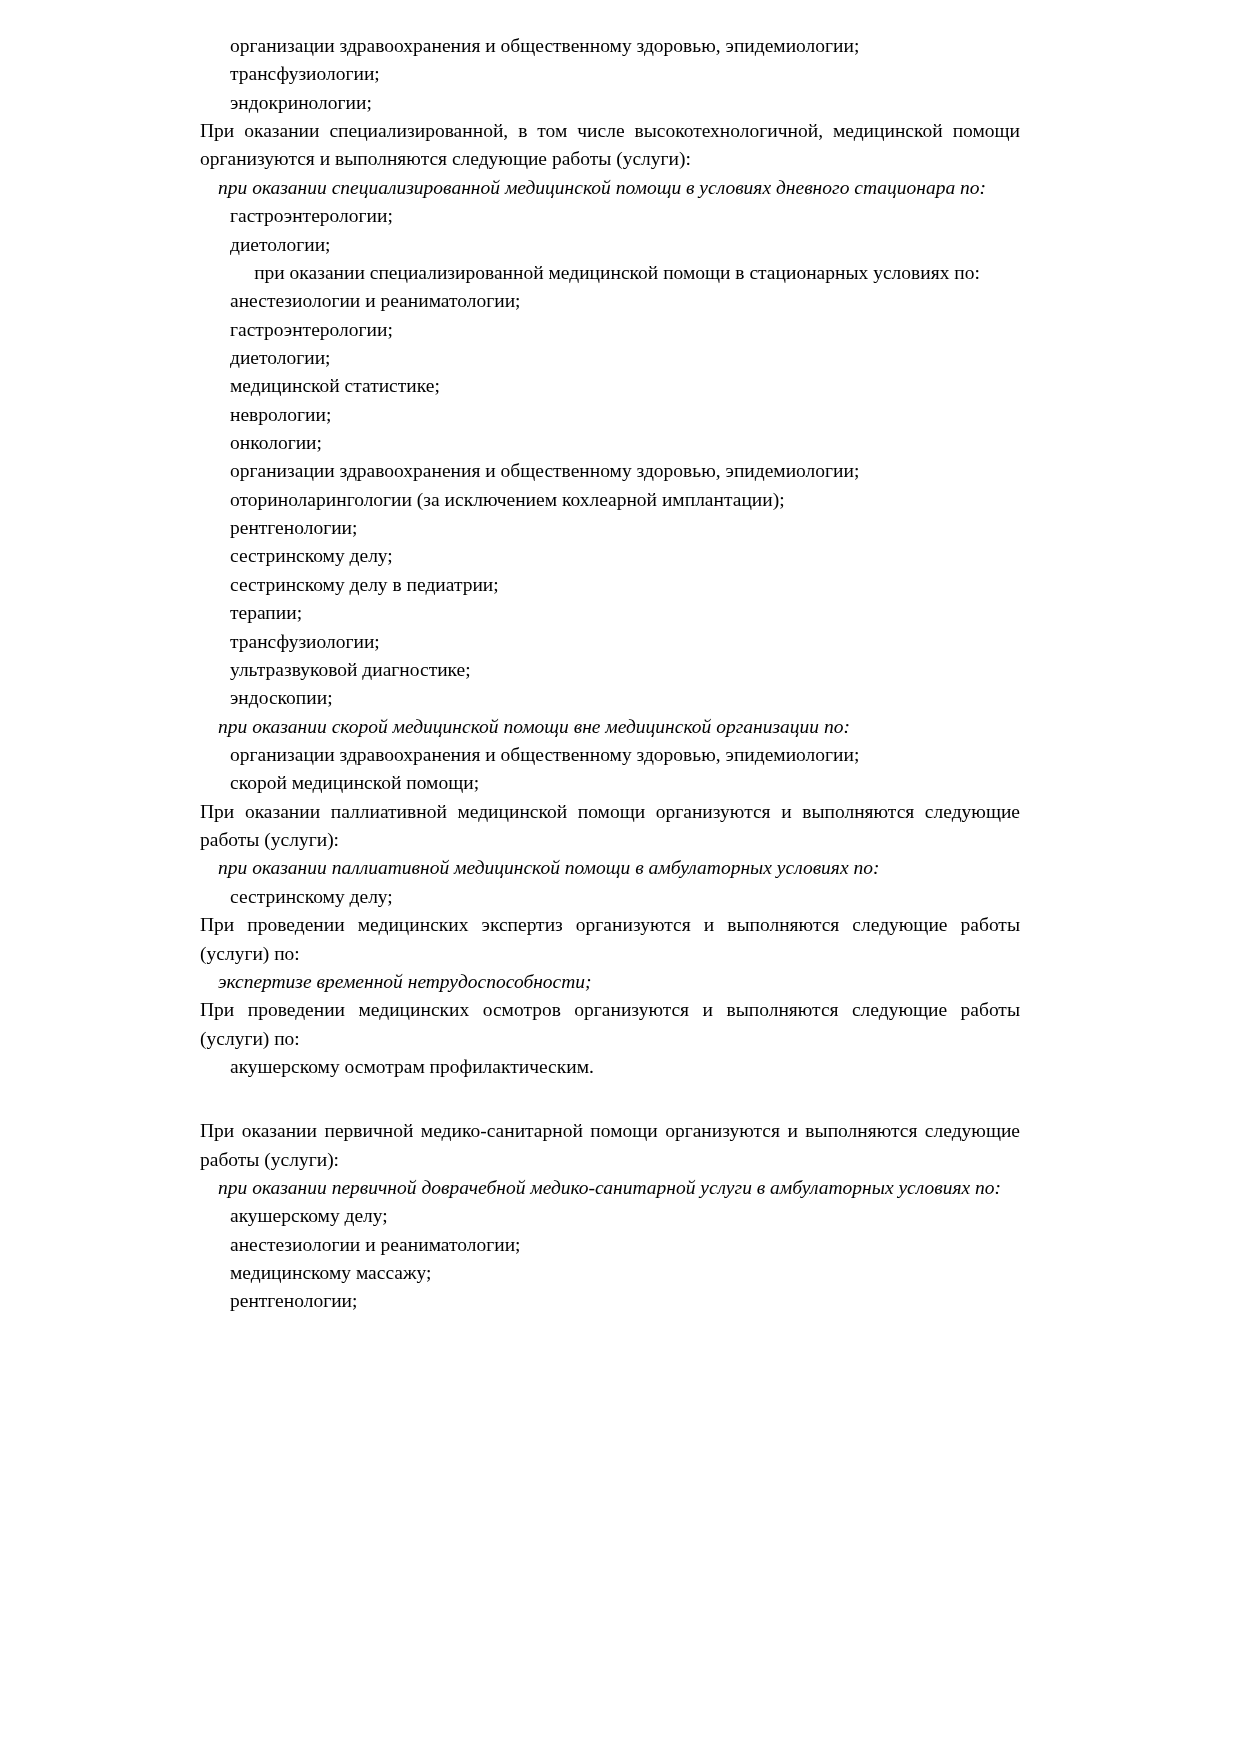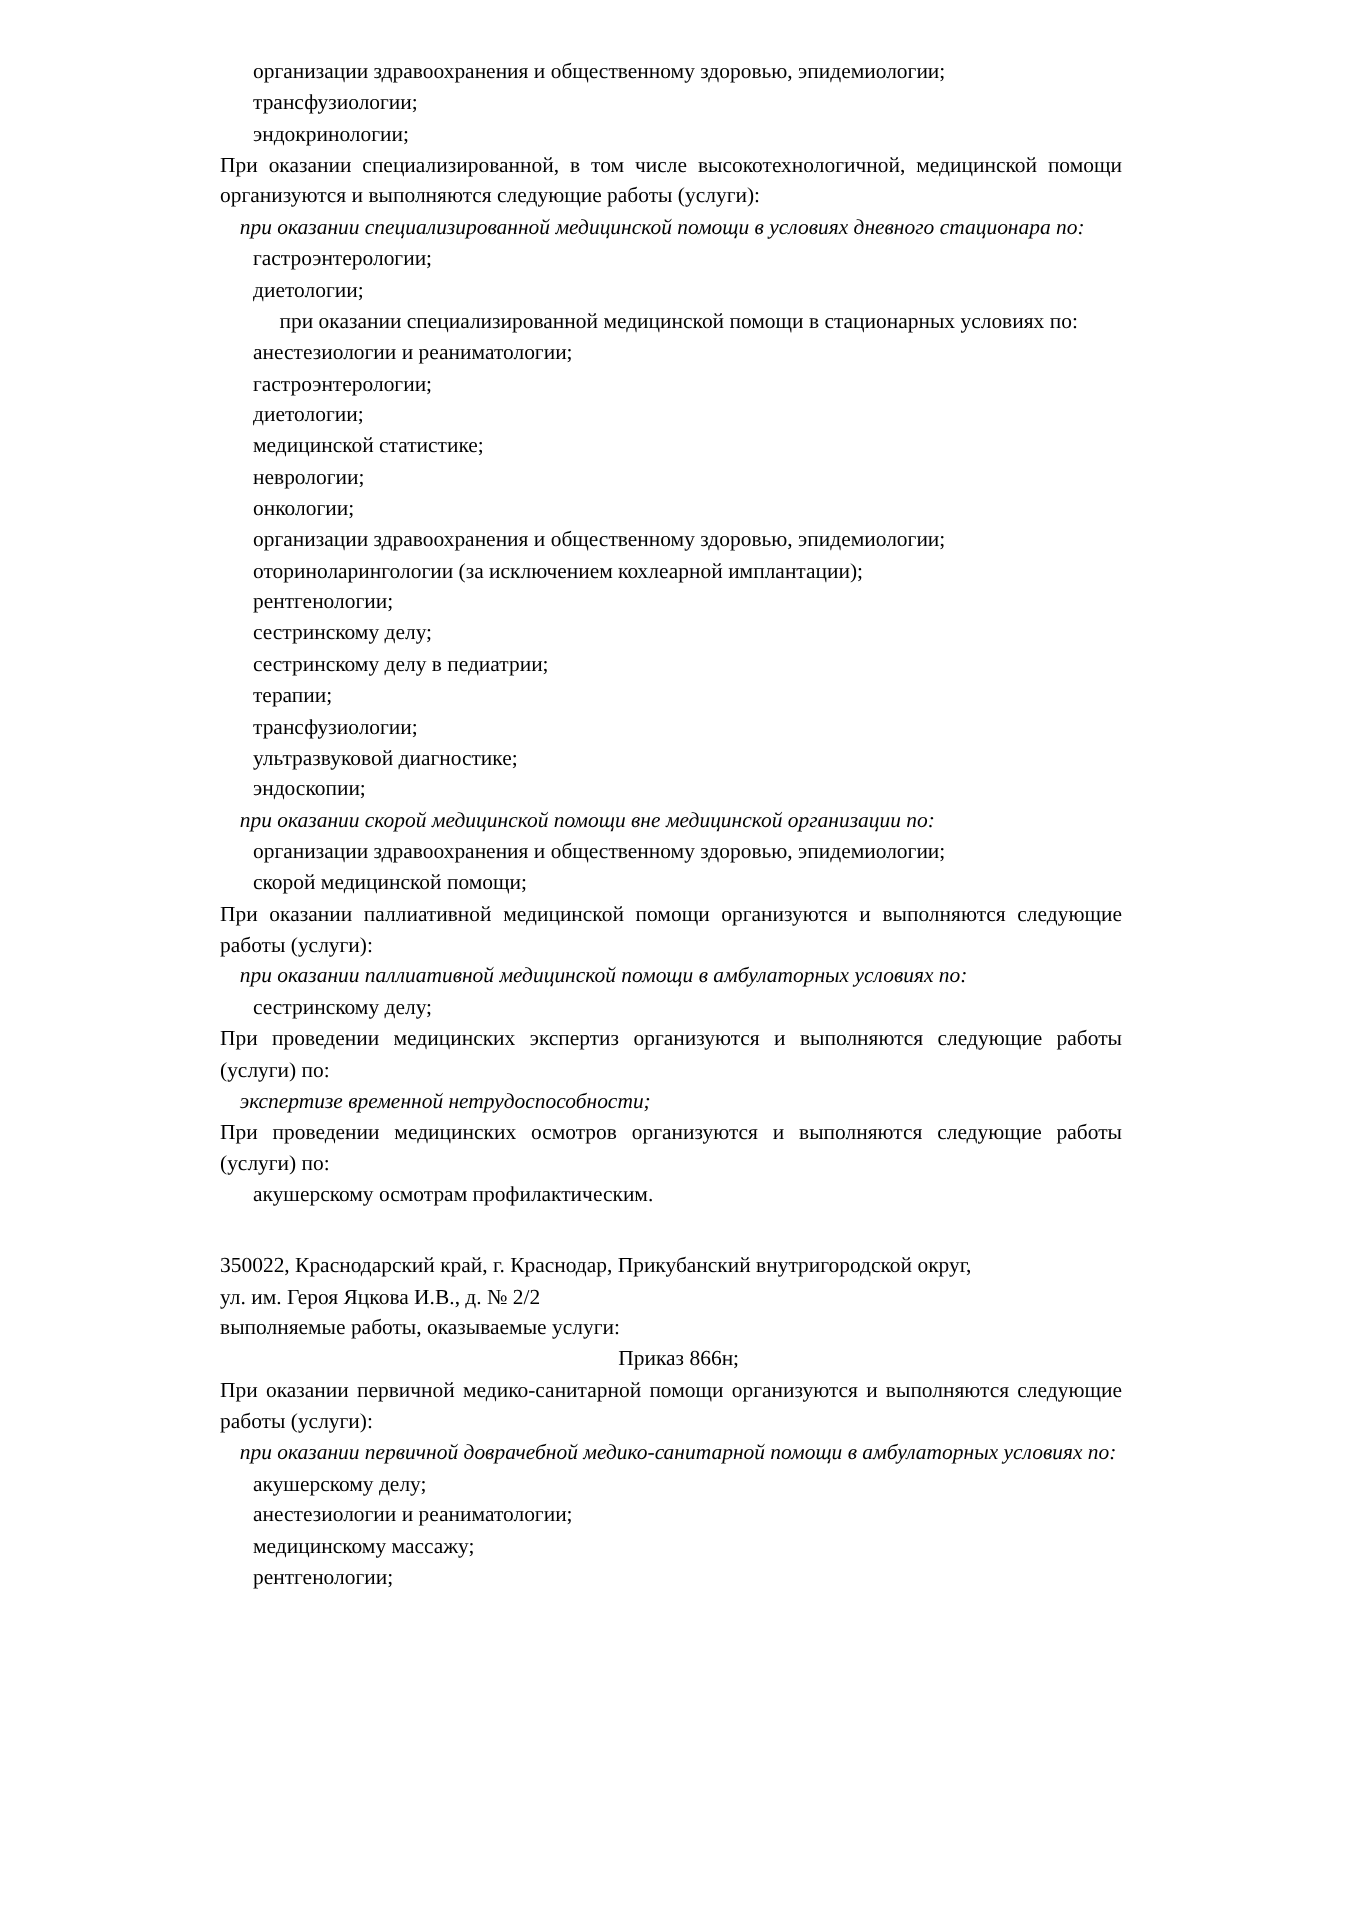--- a/index.html
+++ b/index.html
@@ -11,21 +11,21 @@
     width: 1241px;
     min-height: 1755px;
     font-family: "Liberation Serif", "DejaVu Serif", serif;
     color: #000000;
   }
   .page {
     position: relative;
     width: 1196px;
     min-height: 1755px;
     box-sizing: border-box;
-    padding: 52px 176px 40px 200px;
+    padding: 32px 176px 40px 200px;
   }
   .doc-body {
     font-size: 19.5px;
     line-height: 1.455;
   }
   p {
     margin: 0;
     padding: 0;
   }
   
@@ -94,30 +94,24 @@
       <p class="lvl-1">при оказании паллиативной медицинской помощи в амбулаторных условиях по:</p>
       <p class="lvl-2">сестринскому делу;</p>
       <p class="lvl-0">При проведении медицинских экспертиз организуются и выполняются следующие работы (услуги) по:</p>
       <p class="lvl-1">экспертизе временной нетрудоспособности;</p>
       <p class="lvl-0">При проведении медицинских осмотров организуются и выполняются следующие работы (услуги) по:</p>
       <p class="lvl-2">акушерскому осмотрам профилактическим.</p>
     </div>
 
     <div class="gap"></div>
 
-    <div class="addr-block">
-      <p class="nojust">350022, Краснодарский край, г. Краснодар, Прикубанский внутригородской округ,</p>
-      <p class="nojust">ул. им. Героя Яцкова И.В., д. № 2/2</p>
-      <p class="nojust">выполняемые работы, оказываемые услуги:</p>
-      <p class="lvl-1b">Приказ 866н;</p>
-    </div>
 
     <div>
       <p class="lvl-0">При оказании первичной медико-санитарной помощи организуются и выполняются следующие работы (услуги):</p>
-      <p class="lvl-1">при оказании первичной доврачебной медико-санитарной помощи в амбулаторных условиях по:</p>
+      <p class="lvl-1">при оказании первичной доврачебной медико-санитарной услуги в амбулаторных условиях по:</p>
       <p class="lvl-2">акушерскому делу;</p>
       <p class="lvl-2">анестезиологии и реаниматологии;</p>
       <p class="lvl-2">медицинскому массажу;</p>
       <p class="lvl-2">рентгенологии;</p>
     </div>
 
   </div>
 </div>
 
 </body></html>

